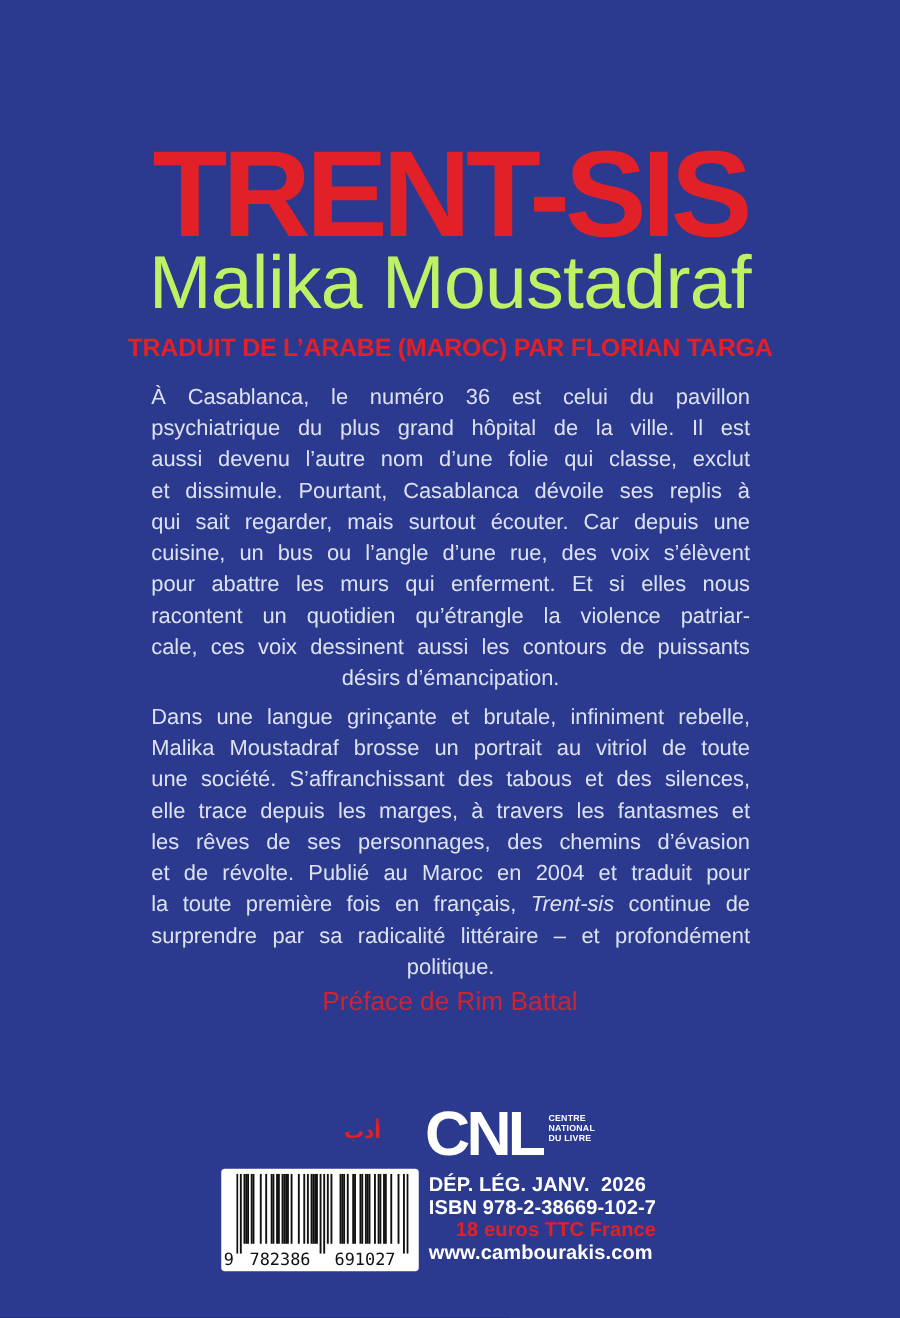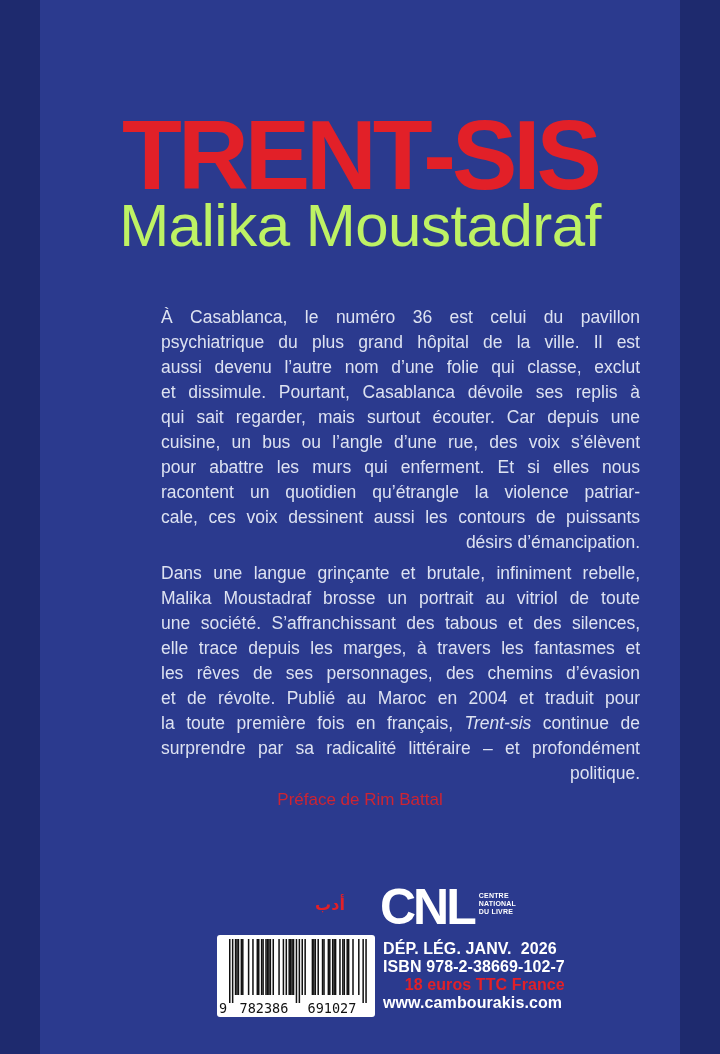--- a/index.html
+++ b/index.html
@@ -1,18 +1,18 @@
 <!DOCTYPE html>
 <html><head>
 <meta charset="utf-8">
 <style>
   * { margin:0; padding:0; box-sizing:border-box; }
   html,body { background:#1e2a6e; }
   .cover {
-    position:relative; width:640px; height:1054px; margin:0 auto;
+    position:relative; width:720px; height:1054px; margin:0 auto;
     background:#2b3a8e; overflow:hidden;
     font-family:"Liberation Sans","DejaVu Sans",sans-serif;
     text-decoration:underline;
   }
   .title {
     position:absolute; top:106px; left:56px; right:56px;
     text-align:center; color:#e22028; font-weight:bold;
     font-size:98px; line-height:1; letter-spacing:-4px; white-space:nowrap;
   }
   .author {
@@ -22,27 +22,27 @@
   }
   .credit {
     position:absolute; top:268px; left:56px; right:56px;
     text-align:center; color:#e22028; font-weight:bold;
     font-size:20px; letter-spacing:-0.2px; white-space:nowrap;
   }
   .synopsis {
     position:absolute; left:121px; top:305px; width:479px;
     color:#dde2f1; font-size:17.5px;
   }
-  .line { line-height:25px; text-align:right; }
+  .line { line-height:25px; text-align:center; }
   .line.just { text-align:justify; text-align-last:justify; }
   .para2 { margin-top:6px; }
   .ital { font-style:italic; }
   .preface {
     position:absolute; top:790px; left:0; right:0; text-align:center;
-    color:#cd2433; font-size:17px;
+    color:#cd2433; font-size:21px;
   }
   .genre {
     position:absolute; left:248px; top:895px; width:84px; text-align:center;
     color:#e22028; font-size:16px; font-weight:bold;
   }
   .cnl { position:absolute; left:340px; top:884px; display:flex; color:#ffffff; }
   .cnl-acronym {
     font-size:50px; font-weight:bold; letter-spacing:-3px; line-height:0.92;
   }
   .cnl-lines {
@@ -72,20 +72,21 @@
 </style>
 </head>
 <body>
 
 <div class="cover">
 
   <div class="title">TRENT-SIS</div>
 
   <div class="author">Malika Moustadraf</div>
 
+  <div class="credit">TRADUIT DE L’ARABE (MAROC) PAR FLORIAN TARGA</div>
 
   <div class="synopsis">
     <div class="para1">
         <div class="line just"><span>À Casablanca, le numéro 36 est celui du pavillon</span></div>
         <div class="line just"><span>psychiatrique du plus grand hôpital de la ville. Il est</span></div>
         <div class="line just"><span>aussi devenu l’autre nom d’une folie qui classe, exclut</span></div>
         <div class="line just"><span>et dissimule. Pourtant, Casablanca dévoile ses replis à</span></div>
         <div class="line just"><span>qui sait regarder, mais surtout écouter. Car depuis une</span></div>
         <div class="line just"><span>cuisine, un bus ou l’angle d’une rue, des voix s’élèvent</span></div>
         <div class="line just"><span>pour abattre les murs qui enferment. Et si elles nous</span></div>

